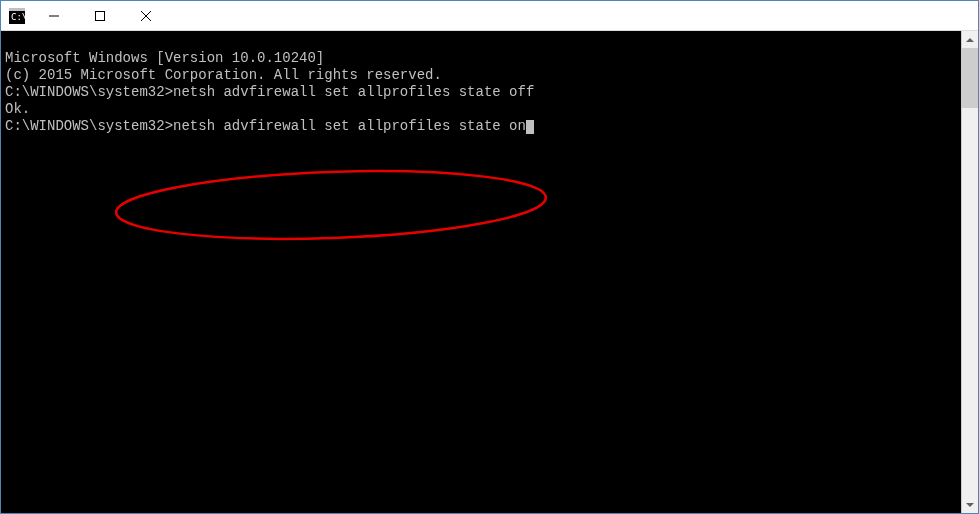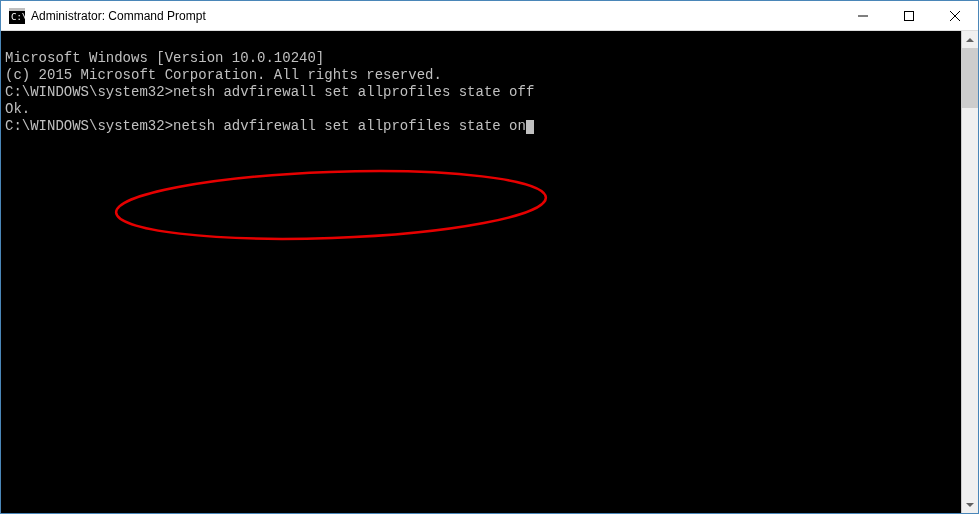--- a/index.html
+++ b/index.html
@@ -133,21 +133,20 @@
 
 <div class="window">
   <div class="titlebar">
     <span class="titlebar-icon">
       <svg width="16" height="16" viewBox="0 0 16 16">
         <rect x="0" y="0" width="16" height="16" fill="#000"></rect>
         <rect x="0" y="0" width="16" height="3" fill="#c0c0c0"></rect>
         <text x="2" y="12" font-family="monospace" font-size="9" fill="#fff">C:\</text>
       </svg>
     </span>
-    <span class="titlebar-title">Administrator: Command Prompt</span>
     <div class="titlebar-controls">
       <div class="titlebar-btn">
         <svg width="10" height="10" viewBox="0 0 10 10">
             <line x1="0" y1="5" x2="10" y2="5" stroke="#000" stroke-width="1"></line>
           </svg>
       </div>
       <div class="titlebar-btn">
         <svg width="10" height="10" viewBox="0 0 10 10">
             <rect x="0.5" y="0.5" width="9" height="9" fill="none" stroke="#000" stroke-width="1"></rect>
           </svg>

